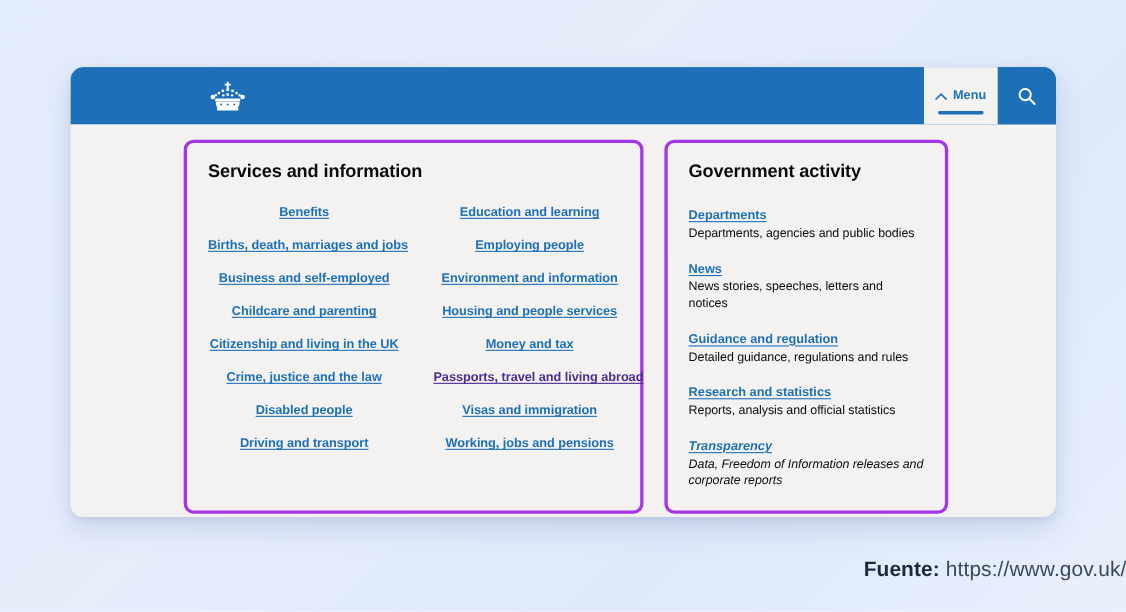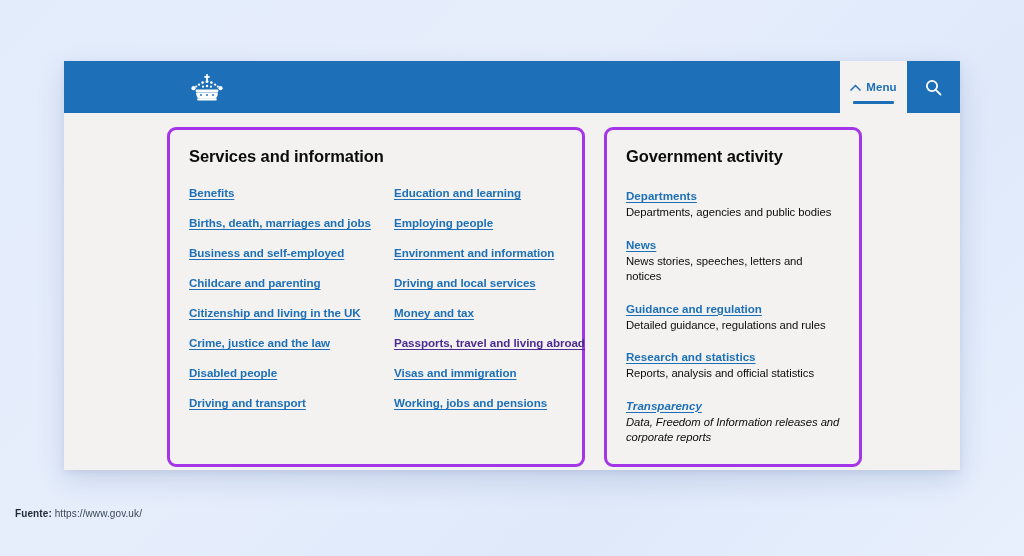--- a/index.html
+++ b/index.html
@@ -19,21 +19,21 @@
     position: relative;
   }
 
   
   .card {
     position: absolute;
     left: 64px;
     top: 61px;
     width: 896px;
     height: 409px;
-    border-radius: 0;
+    border-radius: 12px;
     background: #f3f2f1;
     box-shadow: 0 10px 26px rgba(40, 70, 130, 0.16), 0 2px 6px rgba(40,70,130,0.08);
     overflow: hidden;
   }
 
   
   .header {
     height: 52px;
     background: #1d70b8;
     display: flex;
@@ -116,20 +116,21 @@
     font-weight: 700;
     color: #0b0c0c;
     letter-spacing: -0.1px;
     margin-bottom: 20px;
   }
 
   
   .services-cols {
     display: flex;
     gap: 30px;
+    text-align: center;
   }
   .services-col { width: 175px; }
 
   .service-link {
     display: block;
     font-size: 11.6px;
     font-weight: 700;
     color: #1d70b8;
     text-decoration: underline;
     text-underline-offset: 2px;
@@ -160,25 +161,25 @@
     font-size: 11.3px;
     font-weight: 400;
     color: #0b0c0c;
     line-height: 1.38;
     letter-spacing: -0.05px;
   }
 
   
   .caption {
     position: absolute;
-    left: 15px;
+    left: 1px;
     right: 0;
     top: 508px;
-    text-align: left;
-    font-size: 10px;
+    text-align: right;
+    font-size: 19px;
     color: #3c4858;
     letter-spacing: 0.1px;
   }
   .caption-label { font-weight: 700; color: #1f2a37; }
   .caption-url { font-weight: 400; color: #3c4858; }
 </style>
 </head>
 <body>
 
 <div class="page">
@@ -259,21 +260,21 @@
             <a class="service-link">Citizenship and living in the UK</a>
             <a class="service-link">Crime, justice and the law</a>
             <a class="service-link">Disabled people</a>
             <a class="service-link">Driving and transport</a>
           </div>
 
           <div class="services-col">
             <a class="service-link">Education and learning</a>
             <a class="service-link">Employing people</a>
             <a class="service-link">Environment and information</a>
-            <a class="service-link">Driving and local services</a>
+            <a class="service-link">Housing and people services</a>
             <a class="service-link">Money and tax</a>
             <a class="service-link visited">Passports, travel and living abroad</a>
             <a class="service-link">Visas and immigration</a>
             <a class="service-link">Working, jobs and pensions</a>
           </div>
 
         </div>
       </div>
 
       <div class="panel panel-government">

